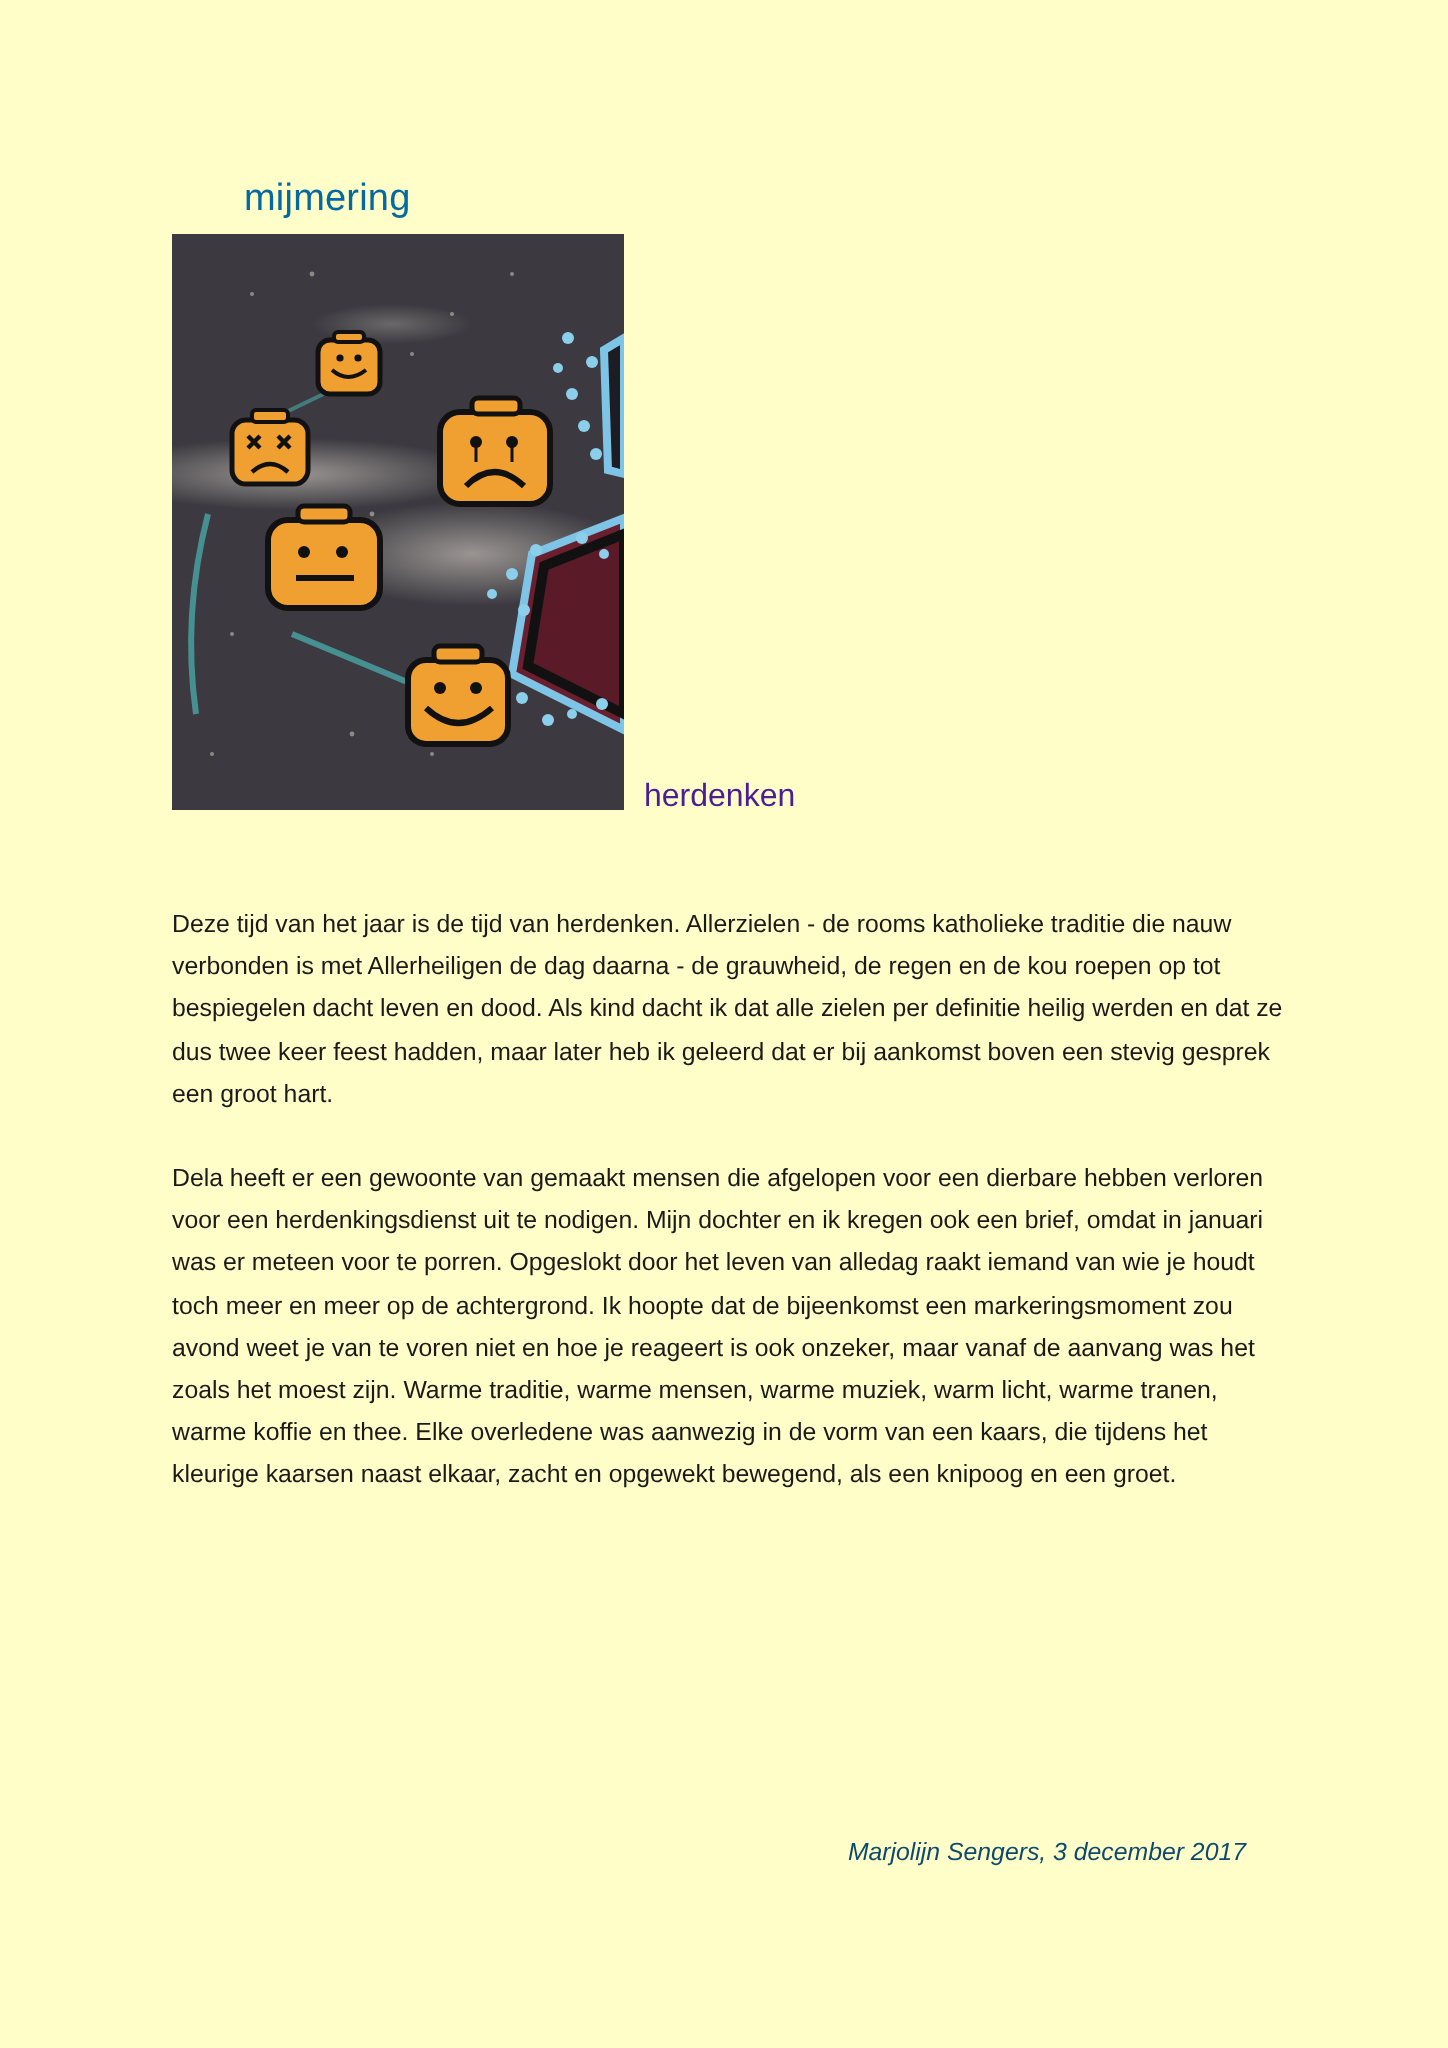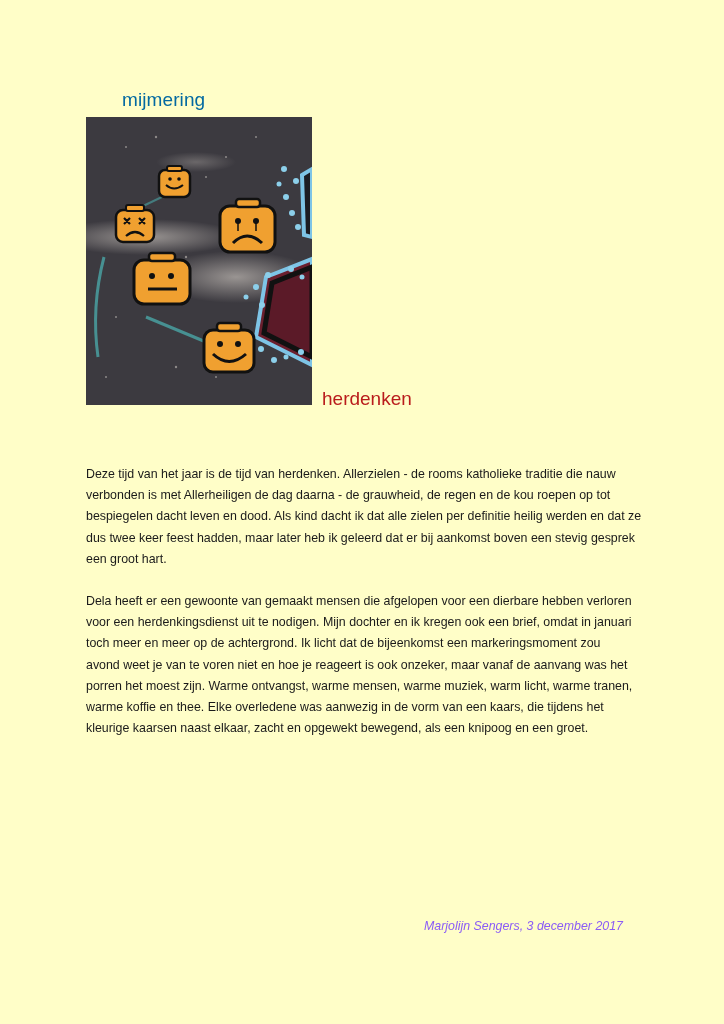--- a/index.html
+++ b/index.html
@@ -32,47 +32,47 @@
       width: 226px;
       height: 288px;
       overflow: hidden;
       background: #3c3a40;
     }
     .artwork svg { display: block; }
     .subtitle {
       position: absolute;
       left: 322px;
       top: 387px;
-      font-size: 19px;
+      font-size: 16px;
       line-height: 24px;
-      color: #b91c1c;
+      color: #4c1d95;
     }
     .body-text {
       position: absolute;
       left: 86px;
       top: 452px;
       width: 560px;
       font-size: 12.4px;
       line-height: 21.2px;
       color: #1a1a1a;
     }
     .body-text p {
-      margin: 12px 0 21px 0;
+      margin: 0 0 21px 0;
     }
     .body-text .line {
       display: block;
       white-space: nowrap;
     }
     .signature {
       position: absolute;
       right: 101px;
       top: 919px;
       font-size: 12.4px;
       font-style: italic;
-      color: #8b5cf6;
+      color: #0c4a6e;
     }
   </style>
 </head>
 <body>
 
 <div>
 
   <div class="page-title">mijmering</div>
 
   <div class="artwork">
@@ -181,23 +181,24 @@
     <p>
       <span class="line">Deze tijd van het jaar is de tijd van herdenken. Allerzielen - de rooms katholieke traditie die nauw</span>
       <span class="line">verbonden is met Allerheiligen de dag daarna - de grauwheid, de regen en de kou roepen op tot</span>
       <span class="line">bespiegelen dacht leven en dood. Als kind dacht ik dat alle zielen per definitie heilig werden en dat ze</span>
       <span class="line">dus twee keer feest hadden, maar later heb ik geleerd dat er bij aankomst boven een stevig gesprek</span>
       <span class="line">een groot hart.</span>
     </p>
     <p>
       <span class="line">Dela heeft er een gewoonte van gemaakt mensen die afgelopen voor een dierbare hebben verloren</span>
       <span class="line">voor een herdenkingsdienst uit te nodigen. Mijn dochter en ik kregen ook een brief, omdat in januari</span>
-      <span class="line">toch meer en meer op de achtergrond. Ik licht dat de bijeenkomst een markeringsmoment zou</span>
+      <span class="line">was er meteen voor te porren. Opgeslokt door het leven van alledag raakt iemand van wie je houdt</span>
+      <span class="line">toch meer en meer op de achtergrond. Ik hoopte dat de bijeenkomst een markeringsmoment zou</span>
       <span class="line">avond weet je van te voren niet en hoe je reageert is ook onzeker, maar vanaf de aanvang was het</span>
-      <span class="line">porren het moest zijn. Warme ontvangst, warme mensen, warme muziek, warm licht, warme tranen,</span>
+      <span class="line">zoals het moest zijn. Warme traditie, warme mensen, warme muziek, warm licht, warme tranen,</span>
       <span class="line">warme koffie en thee. Elke overledene was aanwezig in de vorm van een kaars, die tijdens het</span>
       <span class="line">kleurige kaarsen naast elkaar, zacht en opgewekt bewegend, als een knipoog en een groet.</span>
     </p>
   </div>
 
   <div class="signature">Marjolijn Sengers, 3 december 2017</div>
 
 </div>
 
 </body></html>

